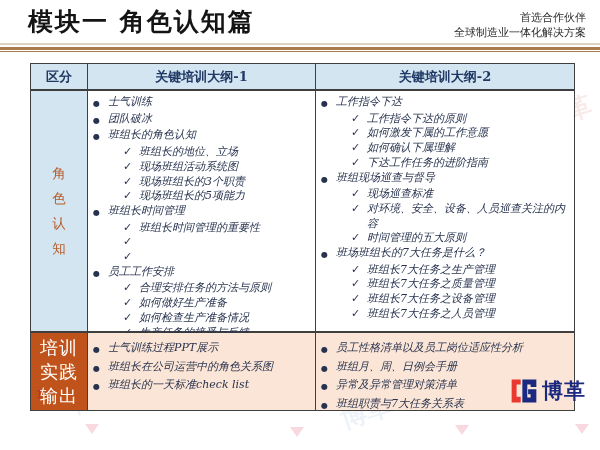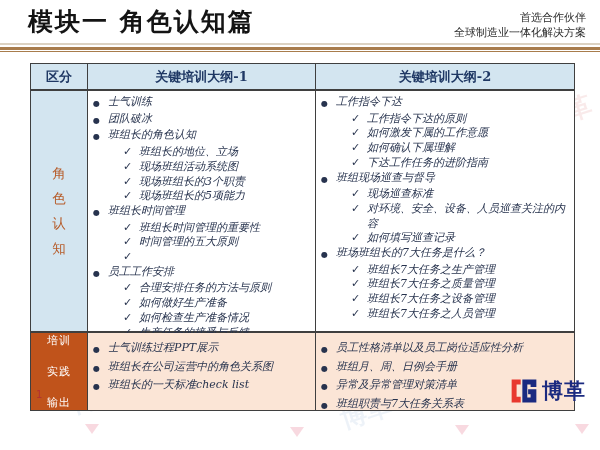--- a/index.html
+++ b/index.html
@@ -25,21 +25,21 @@
   .rule .r3{height:1px;background:#a87c4c;}
   
   .tbl{margin:11px 26px 0 30px;width:544px;display:grid;
        grid-template-columns:57px 228px 259px;grid-template-rows:27px 242px 78px;
        border-top:1px solid #3f3f3f;border-left:1px solid #3f3f3f;background:#fff;}
   .cell{border-right:1px solid #3f3f3f;border-bottom:1px solid #3f3f3f;box-sizing:border-box;}
   .th{background:#d3e5f0;color:#1f3864;font-weight:bold;font-size:13px;
       display:flex;align-items:center;justify-content:center;border-bottom-width:2px;}
   .cat{display:flex;flex-direction:column;align-items:center;justify-content:center;}
   .cat-role{background:#d3e5f0;color:#b65c2a;font-size:13.5px;gap:7px;border-bottom-width:2px;}
-  .cat-out{background:#c0531b;color:#ffffff;font-size:11px;letter-spacing:1px;justify-content:space-between;}
+  .cat-out{background:#c0531b;color:#ffffff;font-size:18px;letter-spacing:1px;}
   .items{padding:4px 2px 2px 5px;font-size:11px;color:#27334e;}
   .items.peach{background:#fbe5d6;padding-top:7px;}
   .role-items{border-bottom-width:2px;}
   .item{display:flex;line-height:14.7px;}
   .items.peach .item{line-height:16.5px;}
   .item .marker{flex:none;width:15px;text-align:left;}
   .item.bullet .marker{font-size:8px;padding-top:2px;}
   .item.check{padding-left:30px;}
   .item.check .marker{width:16px;}
   .item .txt{flex:1;font-style:italic;}
@@ -133,83 +133,82 @@
           <div class="item bullet">
             <span class="marker">●</span>
             <span class="txt">班组长时间管理</span>
           </div>
           <div class="item check">
             <span class="marker">✓</span>
             <span class="txt">班组长时间管理的重要性</span>
           </div>
           <div class="item check">
             <span class="marker">✓</span>
+          </div>
+          <div class="item check">
+            <span class="marker">✓</span>
+          </div>
+          <div class="item bullet">
+            <span class="marker">●</span>
+            <span class="txt">员工工作安排</span>
+          </div>
+          <div class="item check">
+            <span class="marker">✓</span>
+            <span class="txt">合理安排任务的方法与原则</span>
+          </div>
+          <div class="item check">
+            <span class="marker">✓</span>
+            <span class="txt">如何做好生产准备</span>
+          </div>
+          <div class="item check">
+            <span class="marker">✓</span>
+            <span class="txt">如何检查生产准备情况</span>
+          </div>
+          <div class="item check">
+            <span class="marker">✓</span>
+            <span class="txt">生产任务的接受与反馈</span>
+          </div>
+        </div>
+      <div class="cell items role-items">
+
+      <div class="item bullet">
+            <span class="marker">●</span>
+            <span class="txt">工作指令下达</span>
+          </div>
+          <div class="item check">
+            <span class="marker">✓</span>
+            <span class="txt">工作指令下达的原则</span>
+          </div>
+          <div class="item check">
+            <span class="marker">✓</span>
+            <span class="txt">如何激发下属的工作意愿</span>
+          </div>
+          <div class="item check">
+            <span class="marker">✓</span>
+            <span class="txt">如何确认下属理解</span>
+          </div>
+          <div class="item check">
+            <span class="marker">✓</span>
+            <span class="txt">下达工作任务的进阶指南</span>
+          </div>
+          <div class="item bullet">
+            <span class="marker">●</span>
+            <span class="txt">班组现场巡查与督导</span>
+          </div>
+          <div class="item check">
+            <span class="marker">✓</span>
+            <span class="txt">现场巡查标准</span>
+          </div>
+          <div class="item check">
+            <span class="marker">✓</span>
+            <span class="txt">对环境、安全、设备、人员巡查关注的内容</span>
+          </div>
+          <div class="item check">
+            <span class="marker">✓</span>
             <span class="txt">时间管理的五大原则</span>
-          </div>
-          <div class="item check">
-            <span class="marker">✓</span>
-          </div>
-          <div class="item bullet">
-            <span class="marker">●</span>
-            <span class="txt">员工工作安排</span>
-          </div>
-          <div class="item check">
-            <span class="marker">✓</span>
-            <span class="txt">合理安排任务的方法与原则</span>
-          </div>
-          <div class="item check">
-            <span class="marker">✓</span>
-            <span class="txt">如何做好生产准备</span>
-          </div>
-          <div class="item check">
-            <span class="marker">✓</span>
-            <span class="txt">如何检查生产准备情况</span>
-          </div>
-          <div class="item check">
-            <span class="marker">✓</span>
-            <span class="txt">生产任务的接受与反馈</span>
-          </div>
-        </div>
-      <div class="cell items role-items">
-
-      <div class="item bullet">
-            <span class="marker">●</span>
-            <span class="txt">工作指令下达</span>
-          </div>
-          <div class="item check">
-            <span class="marker">✓</span>
-            <span class="txt">工作指令下达的原则</span>
-          </div>
-          <div class="item check">
-            <span class="marker">✓</span>
-            <span class="txt">如何激发下属的工作意愿</span>
-          </div>
-          <div class="item check">
-            <span class="marker">✓</span>
-            <span class="txt">如何确认下属理解</span>
-          </div>
-          <div class="item check">
-            <span class="marker">✓</span>
-            <span class="txt">下达工作任务的进阶指南</span>
-          </div>
-          <div class="item bullet">
-            <span class="marker">●</span>
-            <span class="txt">班组现场巡查与督导</span>
-          </div>
-          <div class="item check">
-            <span class="marker">✓</span>
-            <span class="txt">现场巡查标准</span>
-          </div>
-          <div class="item check">
-            <span class="marker">✓</span>
-            <span class="txt">对环境、安全、设备、人员巡查关注的内容</span>
-          </div>
-          <div class="item check">
-            <span class="marker">✓</span>
-            <span class="txt">如何填写巡查记录</span>
           </div>
           <div class="item bullet">
             <span class="marker">●</span>
             <span class="txt">班场班组长的7大任务是什么？</span>
           </div>
           <div class="item check">
             <span class="marker">✓</span>
             <span class="txt">班组长7大任务之生产管理</span>
           </div>
           <div class="item check">

